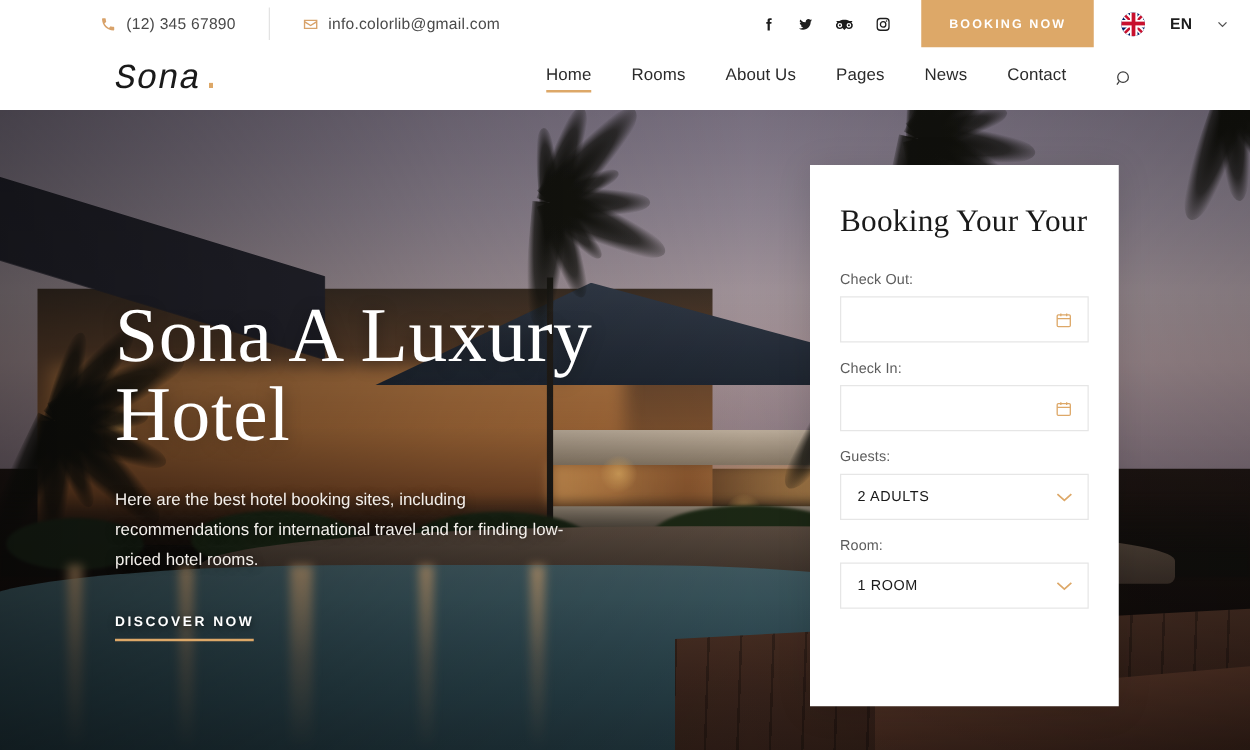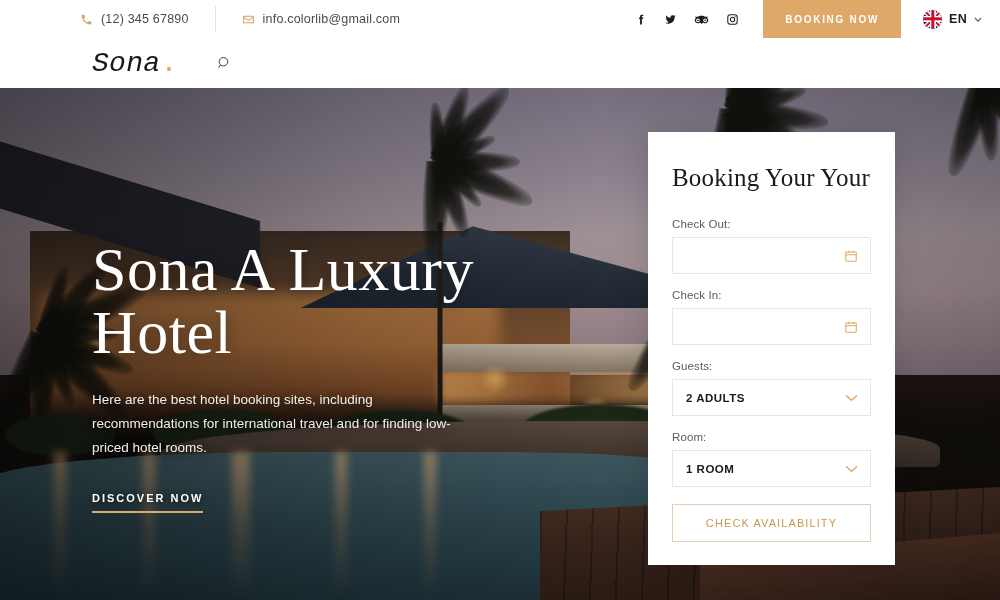--- a/index.html
+++ b/index.html
@@ -19,21 +19,21 @@
   .tb-ico{ color:#d8a26a; display:flex; align-items:center; }
   .tb-right{ margin-left:auto; display:flex; align-items:center; height:38px;}
   .socials{ display:flex; align-items:center; gap:17px; margin-right:24px;}
   .socials span{ color:#1d1d1d; display:flex; align-items:center; cursor:pointer;}
   .booking-now{
     background:#dda868; color:#fff; font-size:10px; font-weight:bold;
     letter-spacing:1.7px; padding:0 22px; height:38px; display:flex;
     align-items:center; justify-content:center; border:none; cursor:pointer;
     font-family:"Liberation Sans", sans-serif;
   }
-  .lang{ display:flex; align-items:center; gap:7px; margin-left:22px; margin-right:18px; cursor:pointer;}
+  .lang{ display:flex; align-items:center; gap:20px; margin-left:22px; margin-right:18px; cursor:pointer;}
   .flag{ width:19px; height:19px; border-radius:50%; overflow:hidden; position:relative; background:#012169; flex:none;}
   .flag .d1,.flag .d2{ position:absolute; left:50%; top:-20%; width:4.5px; height:140%; background:#fff; transform-origin:center;}
   .flag .d1{ transform:translateX(-50%) rotate(45deg);} .flag .d2{ transform:translateX(-50%) rotate(-45deg);}
   .flag .d1r,.flag .d2r{ position:absolute; left:50%; top:-20%; width:2px; height:140%; background:#C8102E; transform-origin:center;}
   .flag .d1r{ transform:translateX(-50%) rotate(45deg);} .flag .d2r{ transform:translateX(-50%) rotate(-45deg);}
   .flag .hw{ position:absolute; left:0; top:50%; width:100%; height:6px; background:#fff; transform:translateY(-50%);}
   .flag .vw{ position:absolute; top:0; left:50%; height:100%; width:6px; background:#fff; transform:translateX(-50%);}
   .flag .hr{ position:absolute; left:0; top:50%; width:100%; height:3.4px; background:#C8102E; transform:translateY(-50%);}
   .flag .vr{ position:absolute; top:0; left:50%; height:100%; width:3.4px; background:#C8102E; transform:translateX(-50%);}
   .lang-label{ font-size:12.5px; color:#1d1d1d; font-weight:600; letter-spacing:.3px;}
@@ -216,21 +216,21 @@
   .fld{ margin-bottom:15px; }
   .fld label{ display:block; font-size:11.5px; color:#5c5c5c; margin-bottom:7px; letter-spacing:.1px;}
   .ibox{
     position:relative; height:37px; border:1px solid #e6e6e6; background:#fff;
     display:flex; align-items:center; padding:0 34px 0 13px; cursor:pointer;
   }
   .ibox input{
     border:none; outline:none; width:100%; height:100%; font-size:11.5px;
     color:#222; background:transparent; font-family:"Liberation Sans", sans-serif;
   }
-  .ibox .val{ font-size:11.5px; font-weight:bold; color:#1a1a1a; letter-spacing:.5px;}
+  .ibox .val{ font-size:11.5px; font-weight:normal; color:#1a1a1a; letter-spacing:.5px;}
   .ibox .right-ico{ position:absolute; right:12px; top:50%; transform:translateY(-50%); color:#dda868; display:flex;}
   .check-avail{
     margin-top:17px; width:100%; height:38px; background:#fff; border:1px solid #e4cfb4;
     color:#c8994f; font-size:11px; letter-spacing:1.1px; cursor:pointer;
     font-family:"Liberation Sans", sans-serif; display:flex; align-items:center; justify-content:center;
   }
 </style>
 </head>
 <body>
 
@@ -297,20 +297,28 @@
           </svg>
       </span>
     </div>
   </div>
 </div>
 
 <div class="navbar">
   <div class="logo">
     <span>Sona</span><span class="dot">.</span>
   </div>
+  <nav class="nav">
+    <a class="active">Home</a>
+    <a>Rooms</a>
+    <a>About Us</a>
+    <a>Pages</a>
+    <a>News</a>
+    <a>Contact</a>
+  </nav>
   <span class="search-btn">
     <svg width="17" height="17" viewBox="0 0 24 24" fill="none" stroke="currentColor" stroke-width="1.4">
         <circle cx="10.5" cy="9.5" r="6"></circle>
         <path d="M6.2 14.2L3.6 18"></path>
       </svg>
   </span>
 </div>
 
 <div class="hero">
   <div class="hero-photo">
@@ -453,15 +461,14 @@
       <div class="ibox">
         <span class="val">1 ROOM</span>
         <span class="right-ico">
           <svg width="13" height="8" viewBox="0 0 14 8" fill="none" stroke="currentColor" stroke-width="1.5">
               <path d="M1 1l6 5.5L13 1"></path>
             </svg>
         </span>
       </div>
     </div>
 
-    <button class="check-avail">CHECK AVAILABILITY</button>
   </div>
 </div>
 
 </body></html>

